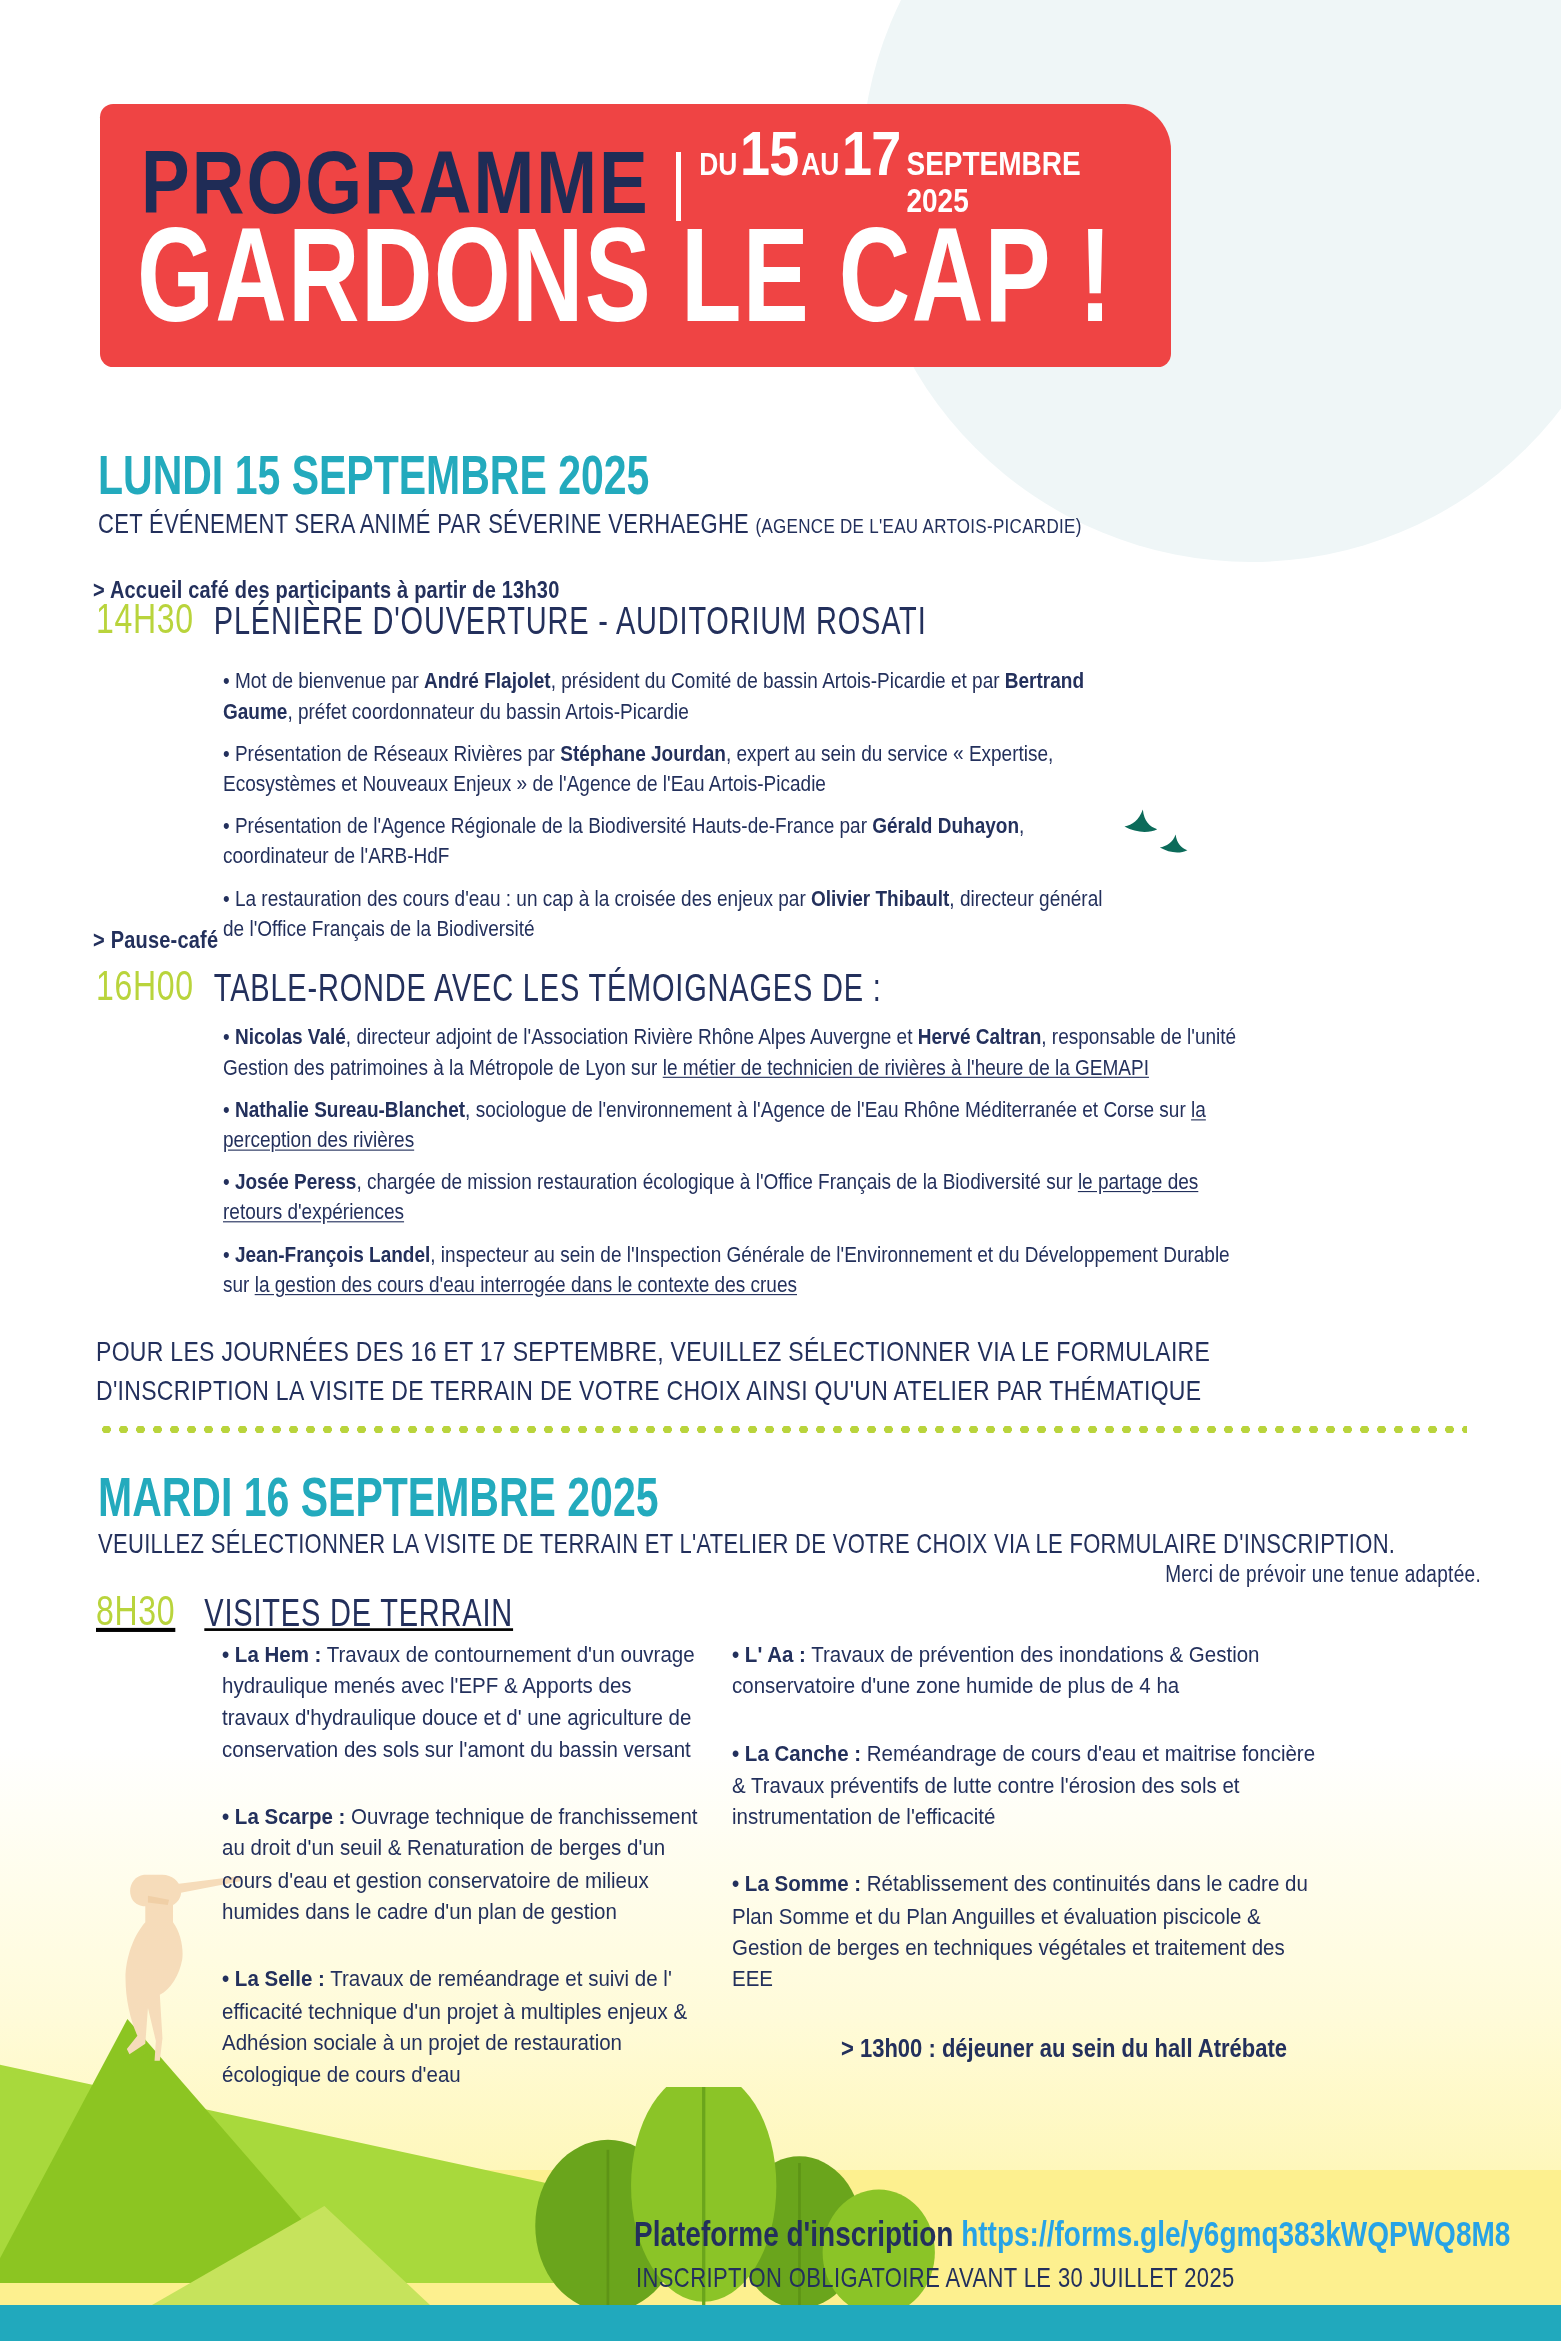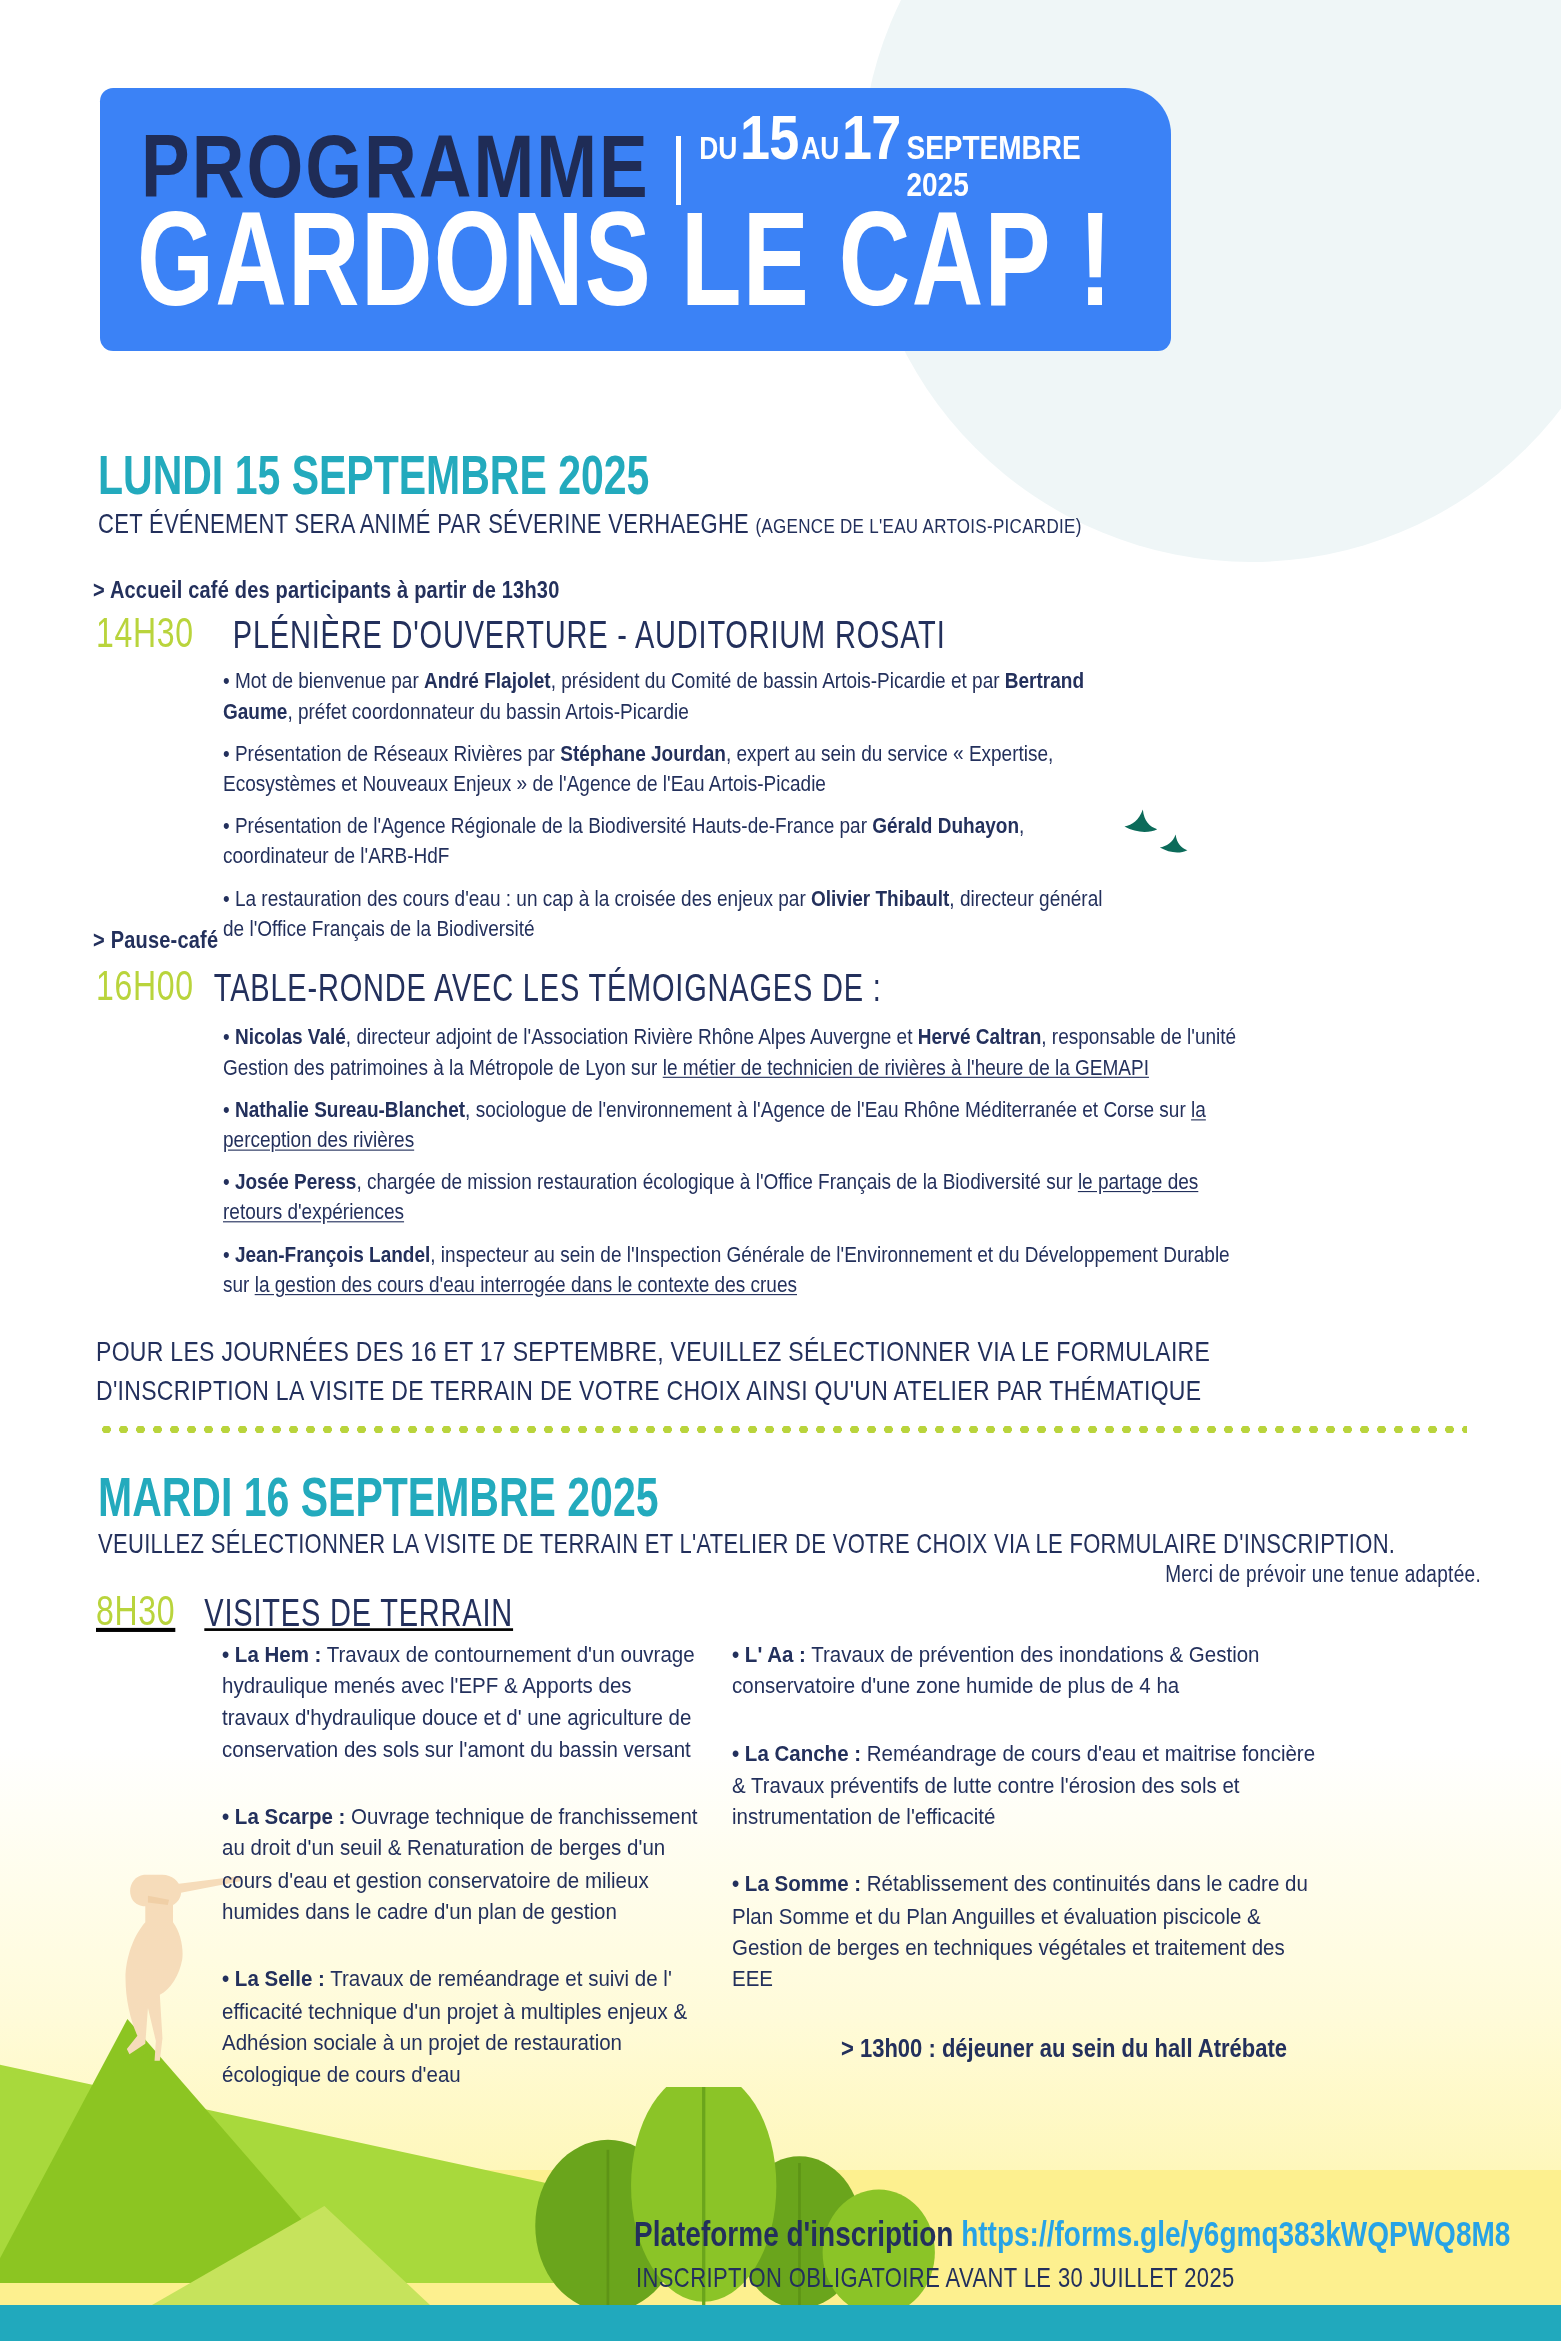--- a/index.html
+++ b/index.html
@@ -41,22 +41,22 @@
   .hill-small{
     position:absolute;left:152px;bottom:37px;width:278px;height:99px;
     background:#c6e35c;
     clip-path:polygon(0% 100%,62% 0%,100% 100%);
   }
   
   #page{position:relative;z-index:2;}
 
   
   .banner{
-    position:absolute;left:100px;top:88px;width:1071px;height:263px;
-    background:#3b82f6;border-radius:13.2px 46px 13.2px 13.2px;
+    position:absolute;left:100px;top:104px;width:1071px;height:263px;
+    background:#ef4444;border-radius:13.2px 46px 13.2px 13.2px;
   }
   .banner-row1{
     position:absolute;left:41px;top:28px;right:24px;
     display:flex;align-items:flex-end;
   }
   .prog-word{
     font-family:"Liberation Sans Narrow","Liberation Sans",sans-serif;
     font-weight:bold;font-size:73px;letter-spacing:2px;
     color:#1f2c56;line-height:.96;
     transform:scaleX(1.0) scaleY(1.22);transform-origin:left bottom;
@@ -233,21 +233,21 @@
 
   <div class="dayhead" style="left:98px;top:444px;">LUNDI 15 SEPTEMBRE 2025</div>
 
   <div class="subline" style="left:98px;top:509px;">
     <span>CET ÉVÉNEMENT SERA ANIMÉ PAR SÉVERINE VERHAEGHE</span>
     <span class="paren">(AGENCE DE L'EAU ARTOIS-PICARDIE)</span>
   </div>
 
   <div class="arrowline" style="left:93px;top:576px;">&gt; Accueil café des participants à partir de 13h30</div>
 
-  <div class="slot" style="left:96px;top:621px;gap:19px;">
+  <div class="slot" style="left:96px;top:607px;">
     <span class="hour">14H30</span>
     <span class="title">PLÉNIÈRE D'OUVERTURE - AUDITORIUM ROSATI</span>
   </div>
 
   <div class="bullets" style="left:223px;top:667px;width:905px;">
     <ul id="plenary-list">
         <li>• Mot de bienvenue par <b>André Flajolet</b>, président du Comité de bassin Artois-Picardie et par <b>Bertrand Gaume</b>, préfet coordonnateur du bassin Artois-Picardie</li>
         <li>• Présentation de Réseaux Rivières par <b>Stéphane Jourdan</b>, expert au sein du service « Expertise, Ecosystèmes et Nouveaux Enjeux » de l'Agence de l'Eau Artois-Picadie</li>
         <li>• Présentation de l'Agence Régionale de la Biodiversité Hauts-de-France par <b>Gérald Duhayon</b>, coordinateur de l'ARB-HdF</li>
         <li>• La restauration des cours d'eau : un cap à la croisée des enjeux par <b>Olivier Thibault</b>, directeur général de l'Office Français de la Biodiversité</li>

